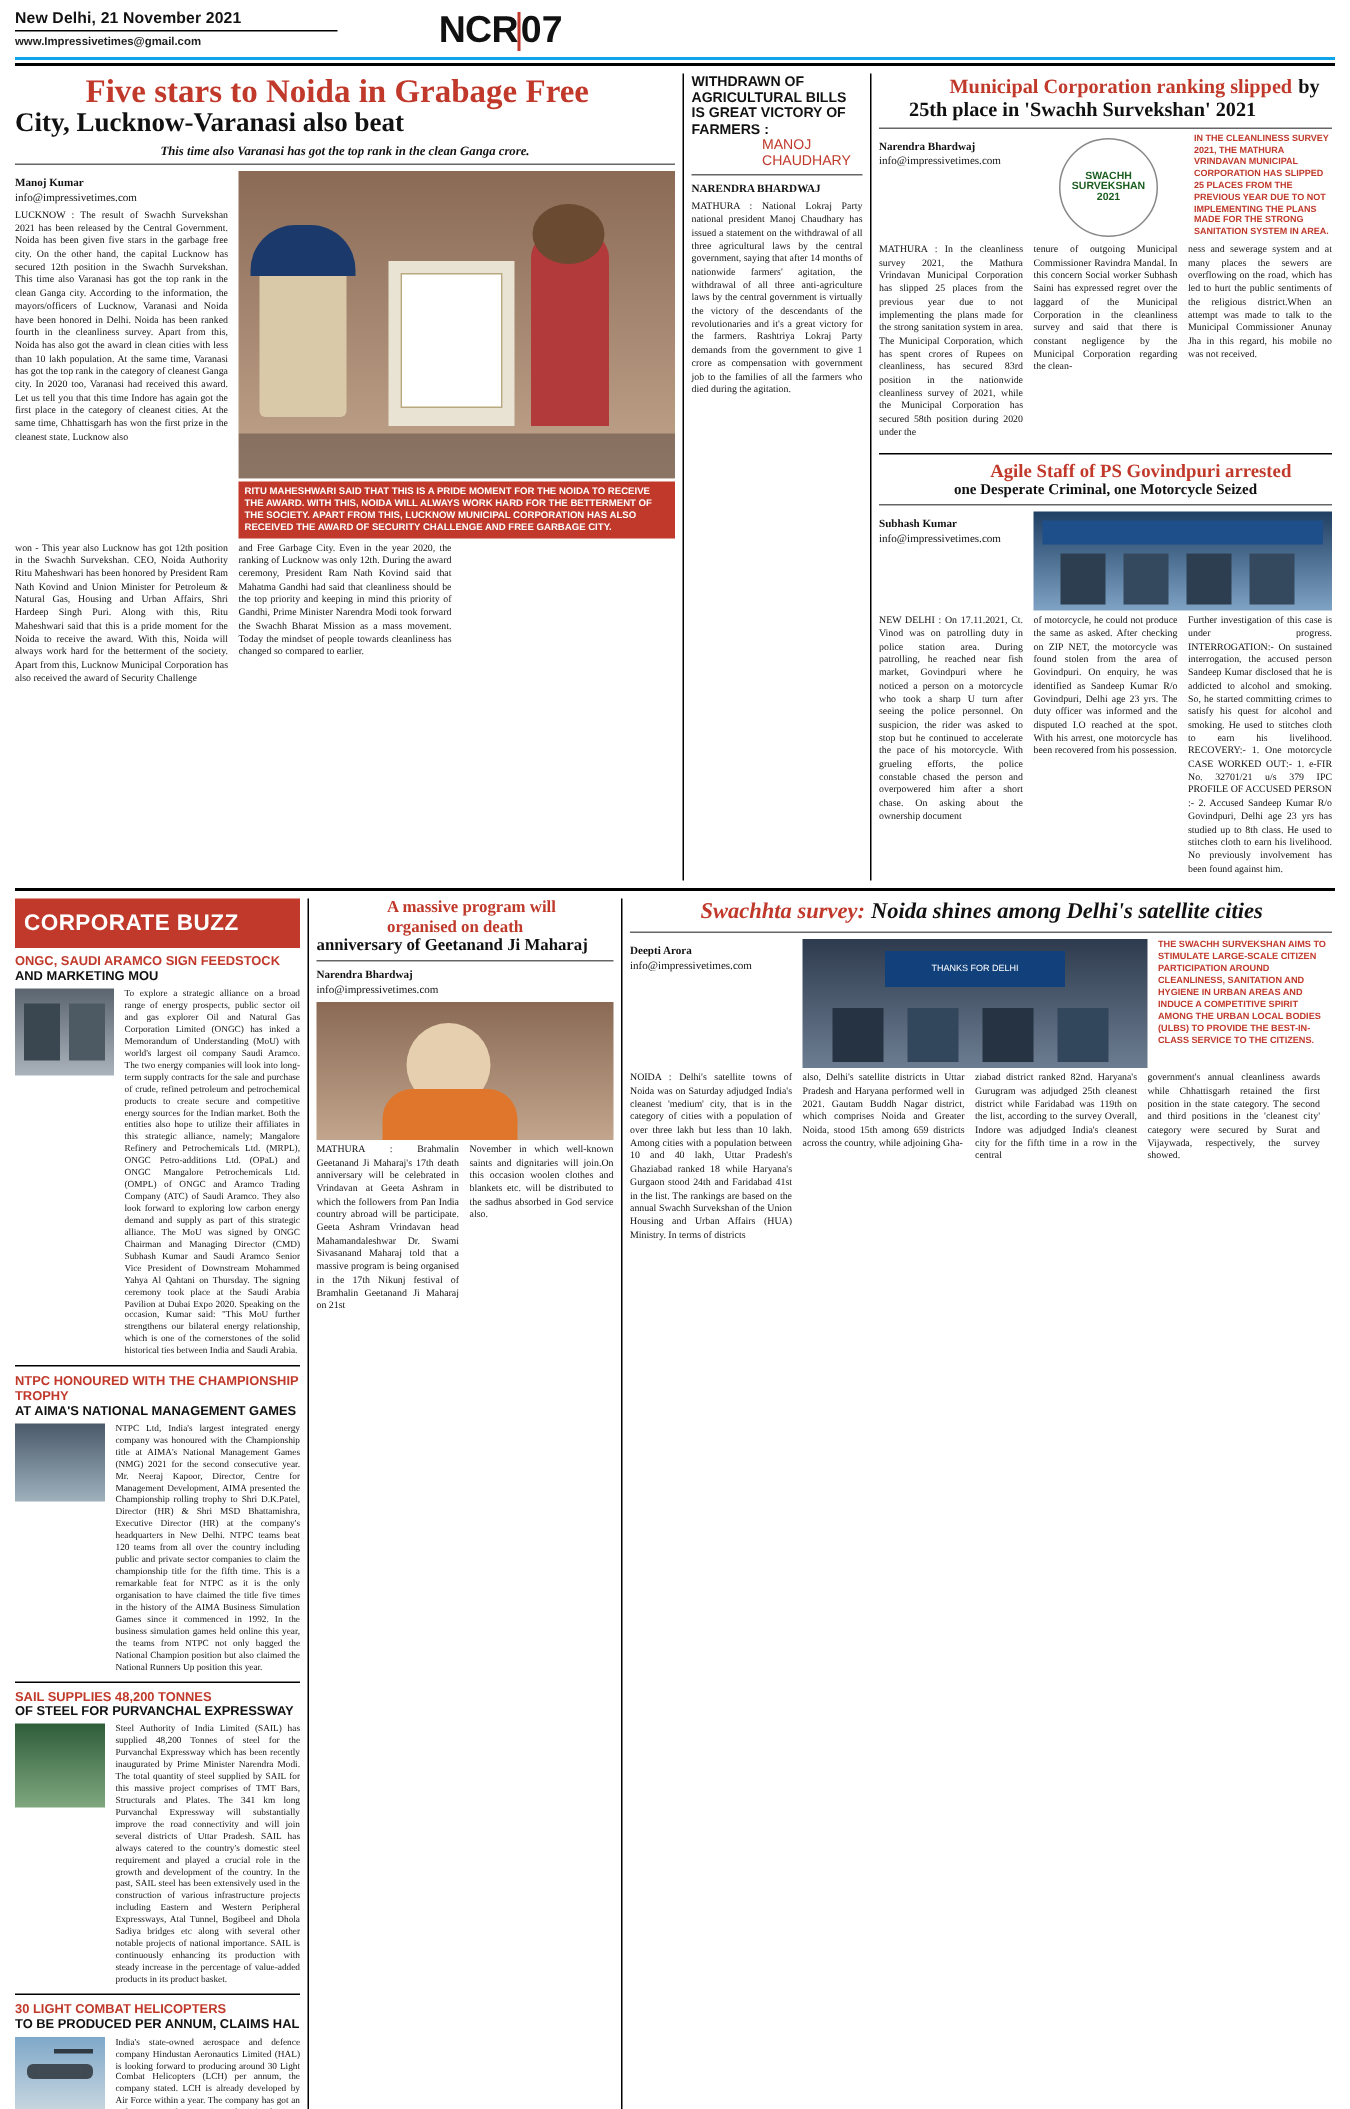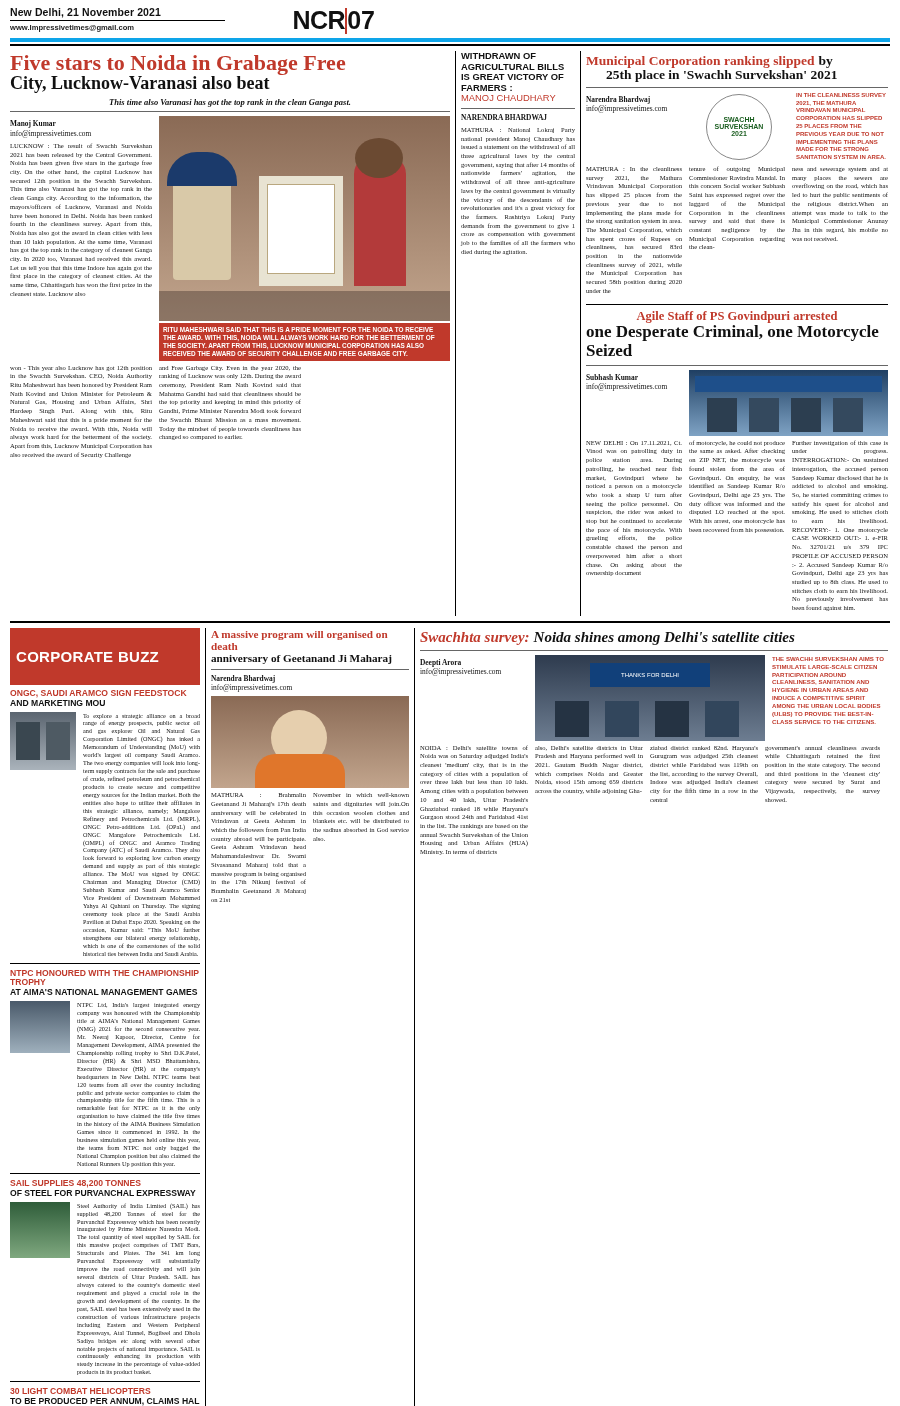--- a/index.html
+++ b/index.html
@@ -7,35 +7,35 @@
   body {
     width:900px; min-height:1406px;
     background:#ffffff;
     font-family:"Liberation Serif", serif;
     color:#111;
     -webkit-font-smoothing:antialiased;
   }
   .page { width:900px; padding:6px 10px 4px 10px; }
 
   
-  .masthead { display:flex; align-items:flex-start; border-bottom:4px solid #0ea5e9; padding-bottom:3px; }
+  .masthead { display:flex; align-items:flex-start; border-bottom:2px solid #0ea5e9; padding-bottom:3px; }
   .mh-left { width:215px; font-family:"Liberation Sans", sans-serif; }
   .mh-date { font-size:10.5px; font-weight:bold; color:#111; letter-spacing:.1px; }
   .mh-mail { font-size:7.6px; font-weight:bold; color:#222; margin-top:2px; border-top:1px solid #000; padding-top:2px; }
   .mh-center { flex:1; text-align:center; }
   .mh-title { font-family:"Liberation Serif", serif; font-size:27px; font-weight:bold; letter-spacing:.3px; line-height:1.05; }
   .mh-right { width:150px; text-align:right; display:flex; justify-content:flex-end; align-items:center; gap:0; }
   .mh-ncr { font-family:"Liberation Sans", sans-serif; font-size:25px; font-weight:bold; letter-spacing:-0.5px; }
   .mh-bar { width:2px; height:26px; background:#c0392b; }
   .mh-page { font-family:"Liberation Sans", sans-serif; font-size:25px; font-weight:bold; }
 
   .rule-thick { border-top:2px solid #000; margin-top:2px; }
 
   
-  .red { color:#c0392b; }
+  .red { color:#c0392b;margin-left:47px; }
   .hl { font-family:"Liberation Serif", serif; font-weight:bold; line-height:1.06; }
   .sans { font-family:"Liberation Sans", sans-serif; }
   .byline { font-size:7.4px; line-height:1.25; margin:3px 0 4px 0; }
   .byline b { font-weight:bold; }
   .body { font-size:6.6px; line-height:1.32; text-align:justify; }
   .body p { margin:0 0 3px 0; }
   .hr { border-top:1px solid #000; margin:5px 0; }
   .hr-thin { border-top:.6px solid #666; margin:4px 0; }
 
   
@@ -49,21 +49,21 @@
   .photo.blu { background:linear-gradient(#1f3f63,#7fa3c4); }
 
   .caption-red { background:#c0392b; color:#fff; font-family:"Liberation Sans", sans-serif; font-size:6.4px; font-weight:bold; line-height:1.22; padding:3px 4px; }
   .sidebar-red { color:#c0392b; font-family:"Liberation Sans", sans-serif; font-size:6.8px; font-weight:bold; line-height:1.3; }
 
   
   .grid { display:flex; }
   .sep { width:7px; flex:0 0 7px; }
   .sepline { border-left:1px solid #000; margin:0 5px; }
 
-  .corp-head { background:#c0392b; color:#fff; font-family:"Liberation Sans", sans-serif; font-weight:bold; font-size:15px; padding:20px 6px; letter-spacing:.3px; }
+  .corp-head { background:#c0392b; color:#fff; font-family:"Liberation Sans", sans-serif; font-weight:bold; font-size:15px; padding:8px 6px; letter-spacing:.3px; }
 
   .sub-red { color:#c0392b; font-family:"Liberation Sans", sans-serif; font-weight:bold; font-size:8.6px; line-height:1.15; }
   .sub-blk { font-family:"Liberation Sans", sans-serif; font-weight:bold; font-size:8.6px; line-height:1.15; }
 
   .logo-circle { border-radius:50%; background:#fff; border:1px solid #888; display:flex; align-items:center; justify-content:center; font-family:"Liberation Sans",sans-serif; font-weight:bold; color:#1b5e20; }
   .tiny { font-size:6.2px; line-height:1.28; }
 </style>
 </head>
 <body>
 
@@ -80,21 +80,21 @@
       <div class="mh-page">07</div>
     </div>
   </div>
   <div class="rule-thick"></div>
 
   <div class="grid" style="margin-top:5px;">
 
     <div style="width:440px;">
       <div class="hl red" style="font-size:22px;">Five stars to Noida in Grabage Free</div>
       <div class="hl" style="font-size:18px;">City, Lucknow-Varanasi also beat</div>
-      <div style="font-size:8.5px; font-style:italic; font-weight:bold; text-align:center; margin:4px 0 4px 0;">This time also Varanasi has got the top rank in the clean Ganga past.</div>
+      <div style="font-size:8.5px; font-style:italic; font-weight:bold; text-align:center; margin:4px 0 4px 0;">This time also Varanasi has got the top rank in the clean Ganga crore.</div>
       <div class="hr-thin"></div>
       <div class="grid">
         <div style="width:142px;">
           <div class="byline">
             <b>Manoj Kumar</b><br>
             <span>info@impressivetimes.com</span>
           </div>
           <div class="body">
               <p>LUCKNOW : The result of Swachh Survekshan 2021 has been released by the Central Government. Noida has been given five stars in the garbage free city. On the other hand, the capital Lucknow has secured 12th position in the Swachh Survekshan. This time also Varanasi has got the top rank in the clean Ganga city. According to the information, the mayors/officers of Lucknow, Varanasi and Noida have been honored in Delhi. Noida has been ranked fourth in the cleanliness survey. Apart from this, Noida has also got the award in clean cities with less than 10 lakh population. At the same time, Varanasi has got the top rank in the category of cleanest Ganga city. In 2020 too, Varanasi had received this award. Let us tell you that this time Indore has again got the first place in the category of cleanest cities. At the same time, Chhattisgarh has won the first prize in the cleanest state. Lucknow also</p>
             </div>
@@ -174,21 +174,21 @@
         <div class="sep"></div>
         <div style="width:96px;" class="body">
             <p>ness and sewerage system and at many places the sewers are overflowing on the road, which has led to hurt the public sentiments of the religious district.When an attempt was made to talk to the Municipal Commissioner Anunay Jha in this regard, his mobile no was not received.</p>
           </div>
       </div>
 
       <div class="hr"></div>
 
       <div>
         <div class="hl red" style="font-size:12.5px; text-align:center; line-height:1.1;">Agile Staff of PS Govindpuri arrested</div>
-        <div class="hl" style="font-size:17px; text-align:left; line-height:1.1;">one Desperate  Criminal, one  Motorcycle Seized</div>
+        <div class="hl" style="font-size:10px; text-align:center; line-height:1.1;">one Desperate  Criminal, one  Motorcycle Seized</div>
         <div class="hr-thin"></div>
         <div class="grid">
           <div style="width:96px;">
             <div class="byline">
               <b>Subhash Kumar</b><br>
               <span>info@impressivetimes.com</span>
             </div>
           </div>
           <div class="sep"></div>
           <div style="width:199px;">

